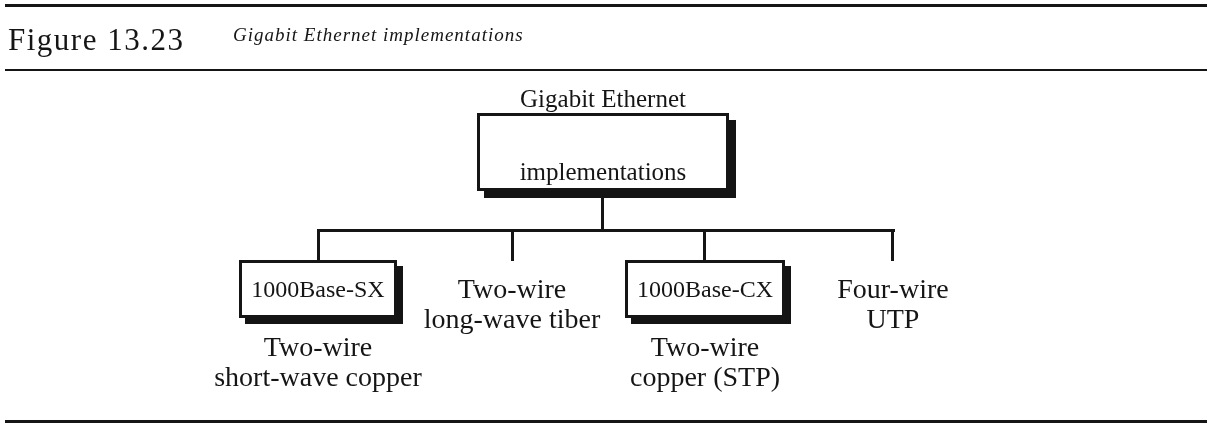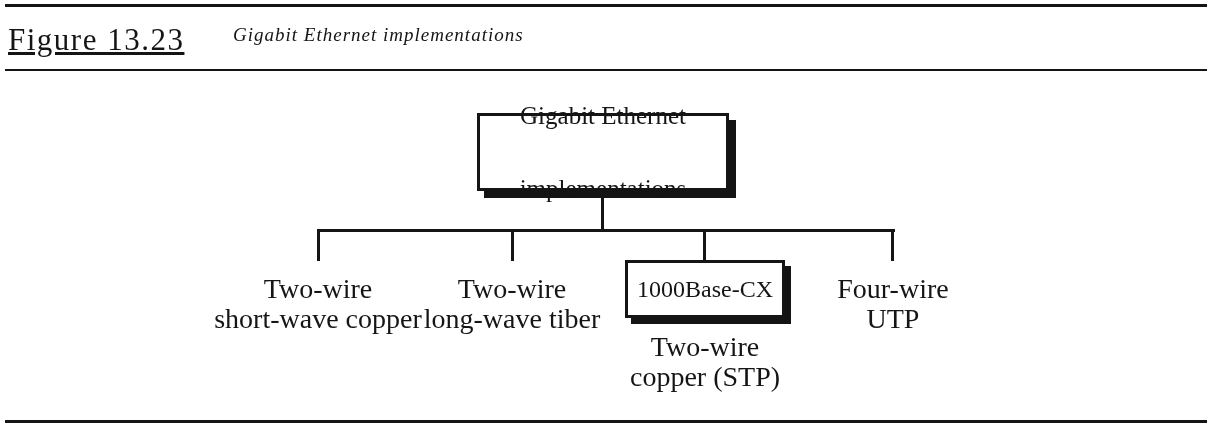--- a/index.html
+++ b/index.html
@@ -26,41 +26,40 @@
   .rule.mid    { top: 69px;  height: 2px; }
   .rule.bottom { top: 420px; height: 3px; }
 
   .fig-label {
     position: absolute;
     left: 8px;
     top: 22px;
     font-size: 31px;
     letter-spacing: 1.5px;
     white-space: nowrap;
-    text-decoration: underline;
   }
   .fig-title {
     position: absolute;
     left: 233px;
     top: 24px;
     font-size: 19px;
     font-style: italic;
     letter-spacing: 1px;
     white-space: nowrap;
   }
 
   .node-box {
     position: absolute;
     background: #ffffff;
     border: 3px solid #151515;
     box-shadow: 7px 7px 0 0 #141414;
     display: flex;
     flex-direction: column;
     align-items: center;
-    justify-content: center;
+    justify-content: flex-end;
     text-align: center;
     gap: 40px;
   }
   .root-box {
     left: 477px;
     top: 113px;
     width: 246px;
     height: 72px;
     font-size: 25px;
     line-height: 33px;
@@ -132,20 +131,23 @@
     </div>
 
     <div class="conn stem"></div>
     <div class="conn hbar"></div>
     <div class="conn drop d1"></div>
     <div class="conn drop d2"></div>
     <div class="conn drop d3"></div>
     <div class="conn drop d4"></div>
 
     <div class="leaf n1">
+      <div class="leaf-box">
+        <span>1000Base-SX</span>
+      </div>
       <div class="caption">
         <div>Two-wire</div>
         <div>short-wave copper</div>
       </div>
     </div>
 
     <div class="leaf n2">
       <div class="caption">
         <div>Two-wire</div>
         <div>long-wave tiber</div>

